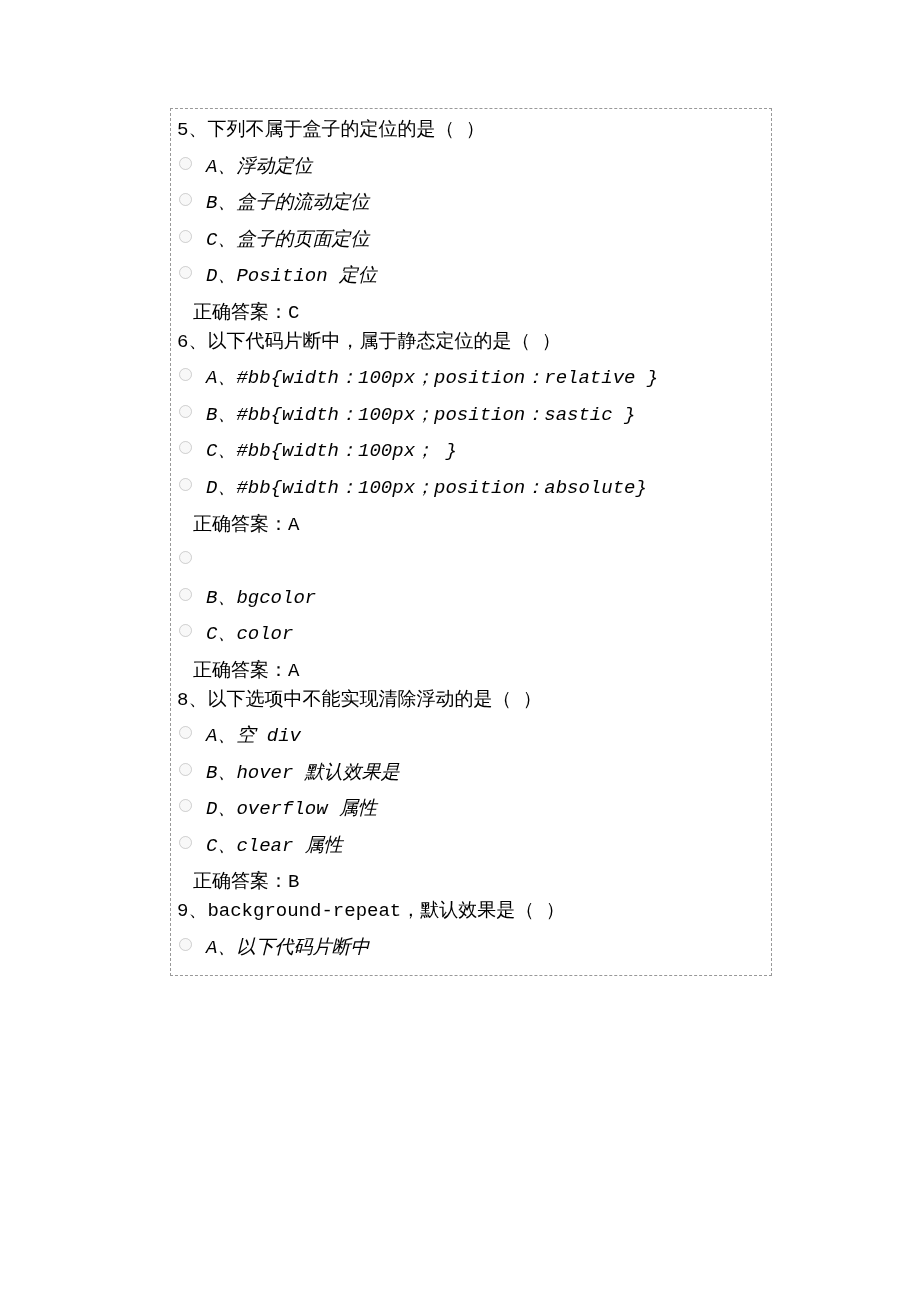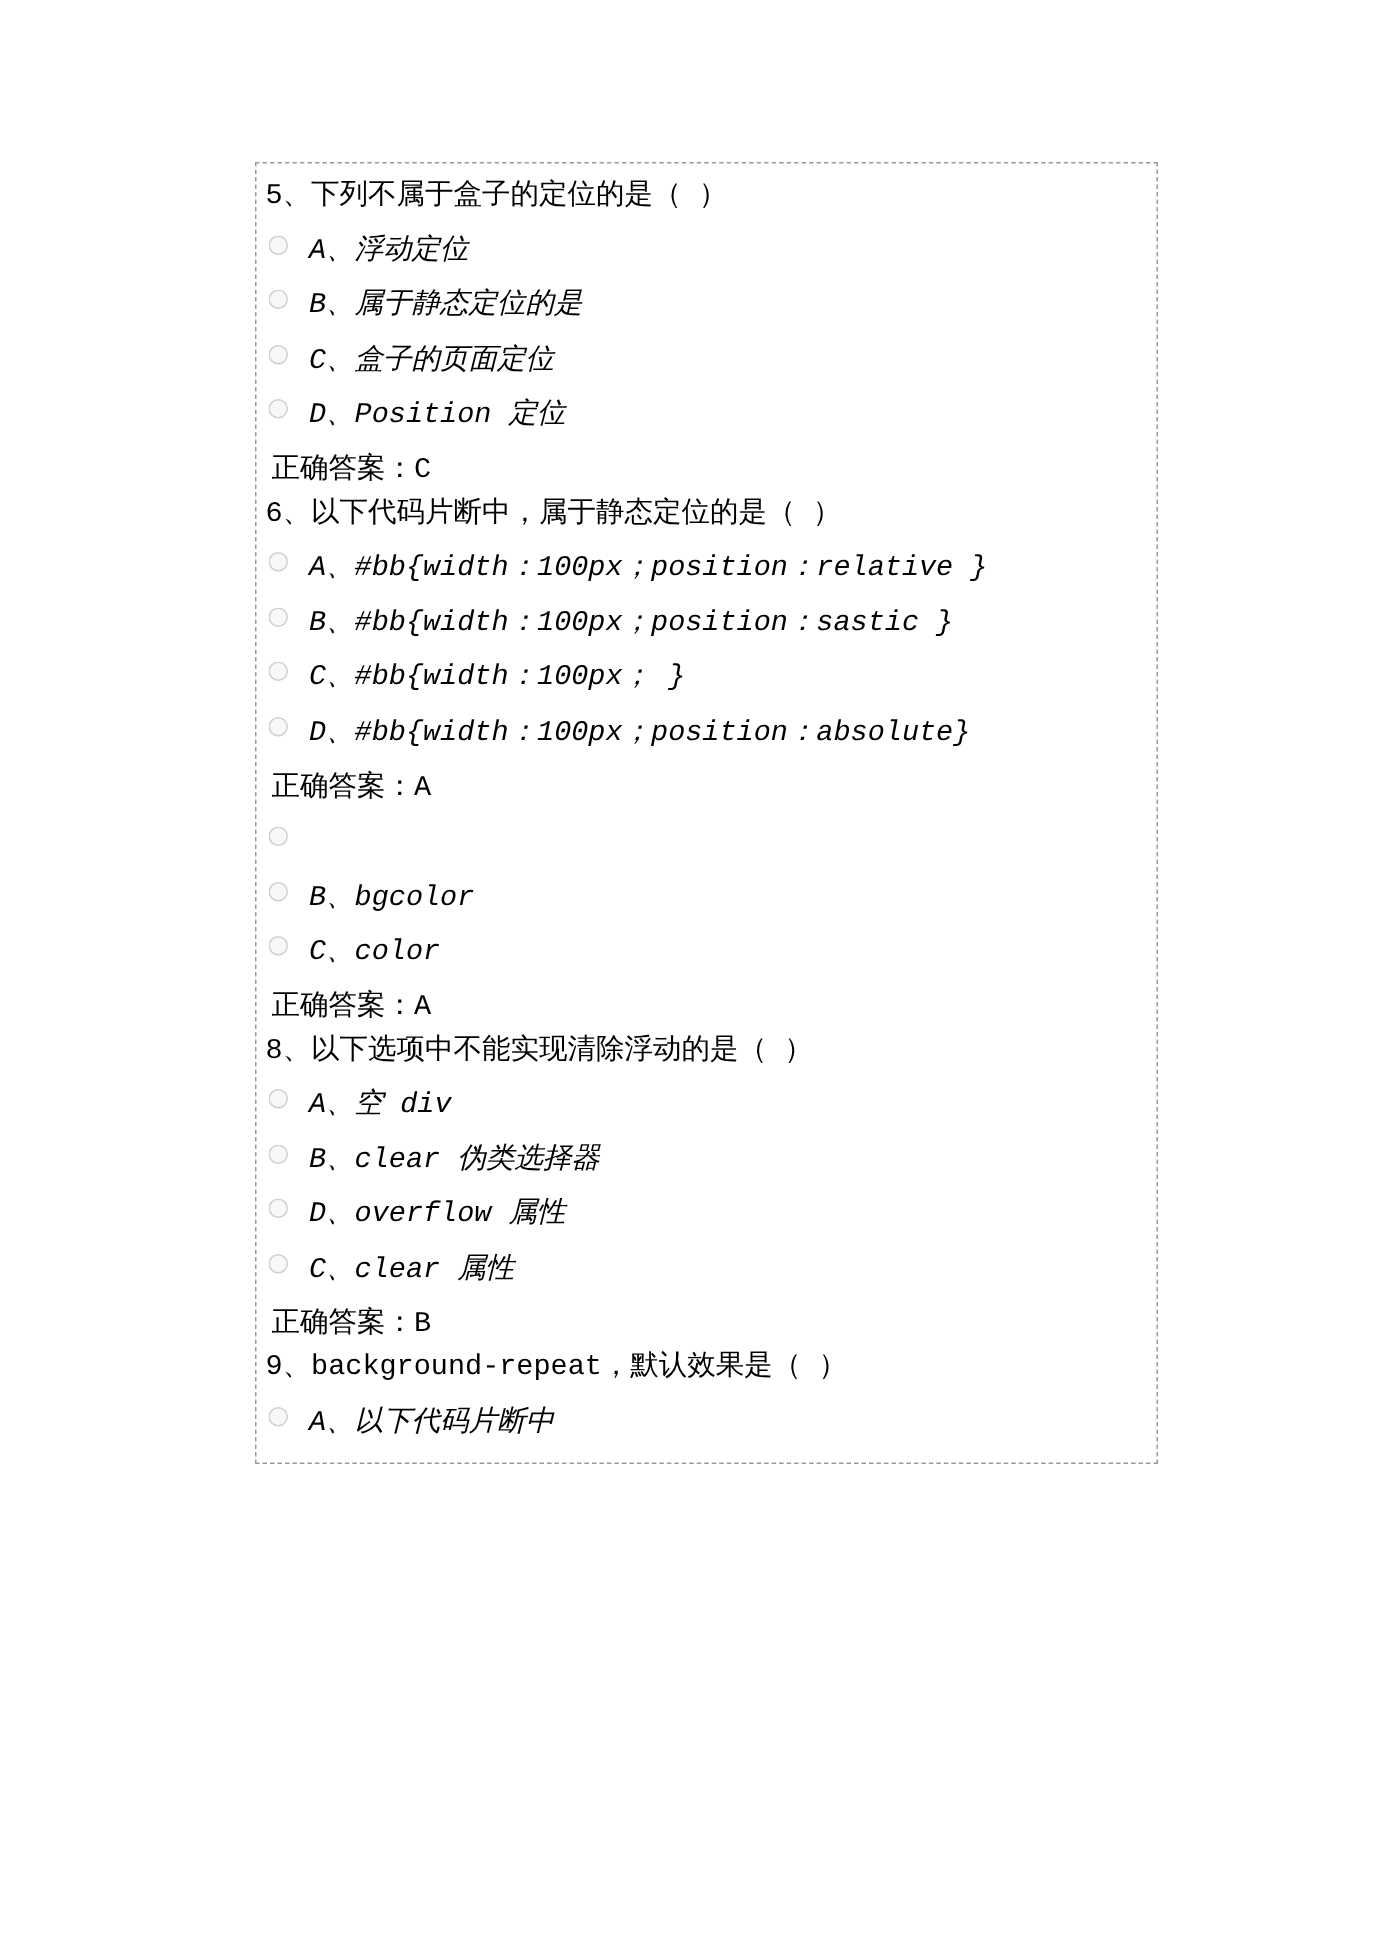--- a/index.html
+++ b/index.html
@@ -37,21 +37,21 @@
     transform: translateY(-2px);
   }
   .radio-holder input[type=radio] {
     margin: 0;
   }
   .option-text {
     white-space: pre;
     font-style: italic;
   }
   .answer-text {
-    margin: 4px 0 2px 4px;
+    margin: 4px 0 2px 16px;
   }
   .block + .block {
     margin-top: 0px;
   }
   .letter-space { letter-spacing: 0px; }
 </style>
 </head>
 <body>
 
 <div class="page-wrap">
@@ -60,21 +60,21 @@
     <div class="block">
       <div class="question-text">
         <span>5、</span><span>下列不属于盒子的定位的是（ ）</span>
       </div>
       <div class="option-row">
         <span class="radio-holder"><input type="radio" disabled="" style=""></span>
         <span class="option-text letter-space">A、浮动定位</span>
       </div>
       <div class="option-row">
         <span class="radio-holder"><input type="radio" disabled="" style=""></span>
-        <span class="option-text">B、属于静态定位的是</span>
+        <span class="option-text">B、盒子的流动定位</span>
       </div>
       <div class="option-row">
         <span class="radio-holder"><input type="radio" disabled="" style=""></span>
         <span class="option-text">C、盒子的页面定位</span>
       </div>
       <div class="option-row">
         <span class="radio-holder"><input type="radio" disabled="" style=""></span>
         <span class="option-text">D、Position 定位</span>
       </div>
       <div class="answer-text">
@@ -127,21 +127,21 @@
     <div class="block">
       <div class="question-text">
         <span>8、</span><span>以下选项中不能实现清除浮动的是（ ）</span>
       </div>
       <div class="option-row">
         <span class="radio-holder"><input type="radio" disabled="" style=""></span>
         <span class="option-text">A、空 div</span>
       </div>
       <div class="option-row">
         <span class="radio-holder"><input type="radio" disabled="" style=""></span>
-        <span class="option-text">B、clear 伪类选择器</span>
+        <span class="option-text">B、hover 默认效果是</span>
       </div>
       <div class="option-row">
         <span class="radio-holder"><input type="radio" disabled="" style=""></span>
         <span class="option-text">D、overflow 属性</span>
       </div>
       <div class="option-row">
         <span class="radio-holder"><input type="radio" disabled="" style=""></span>
         <span class="option-text">C、clear 属性</span>
       </div>
       <div class="answer-text">

